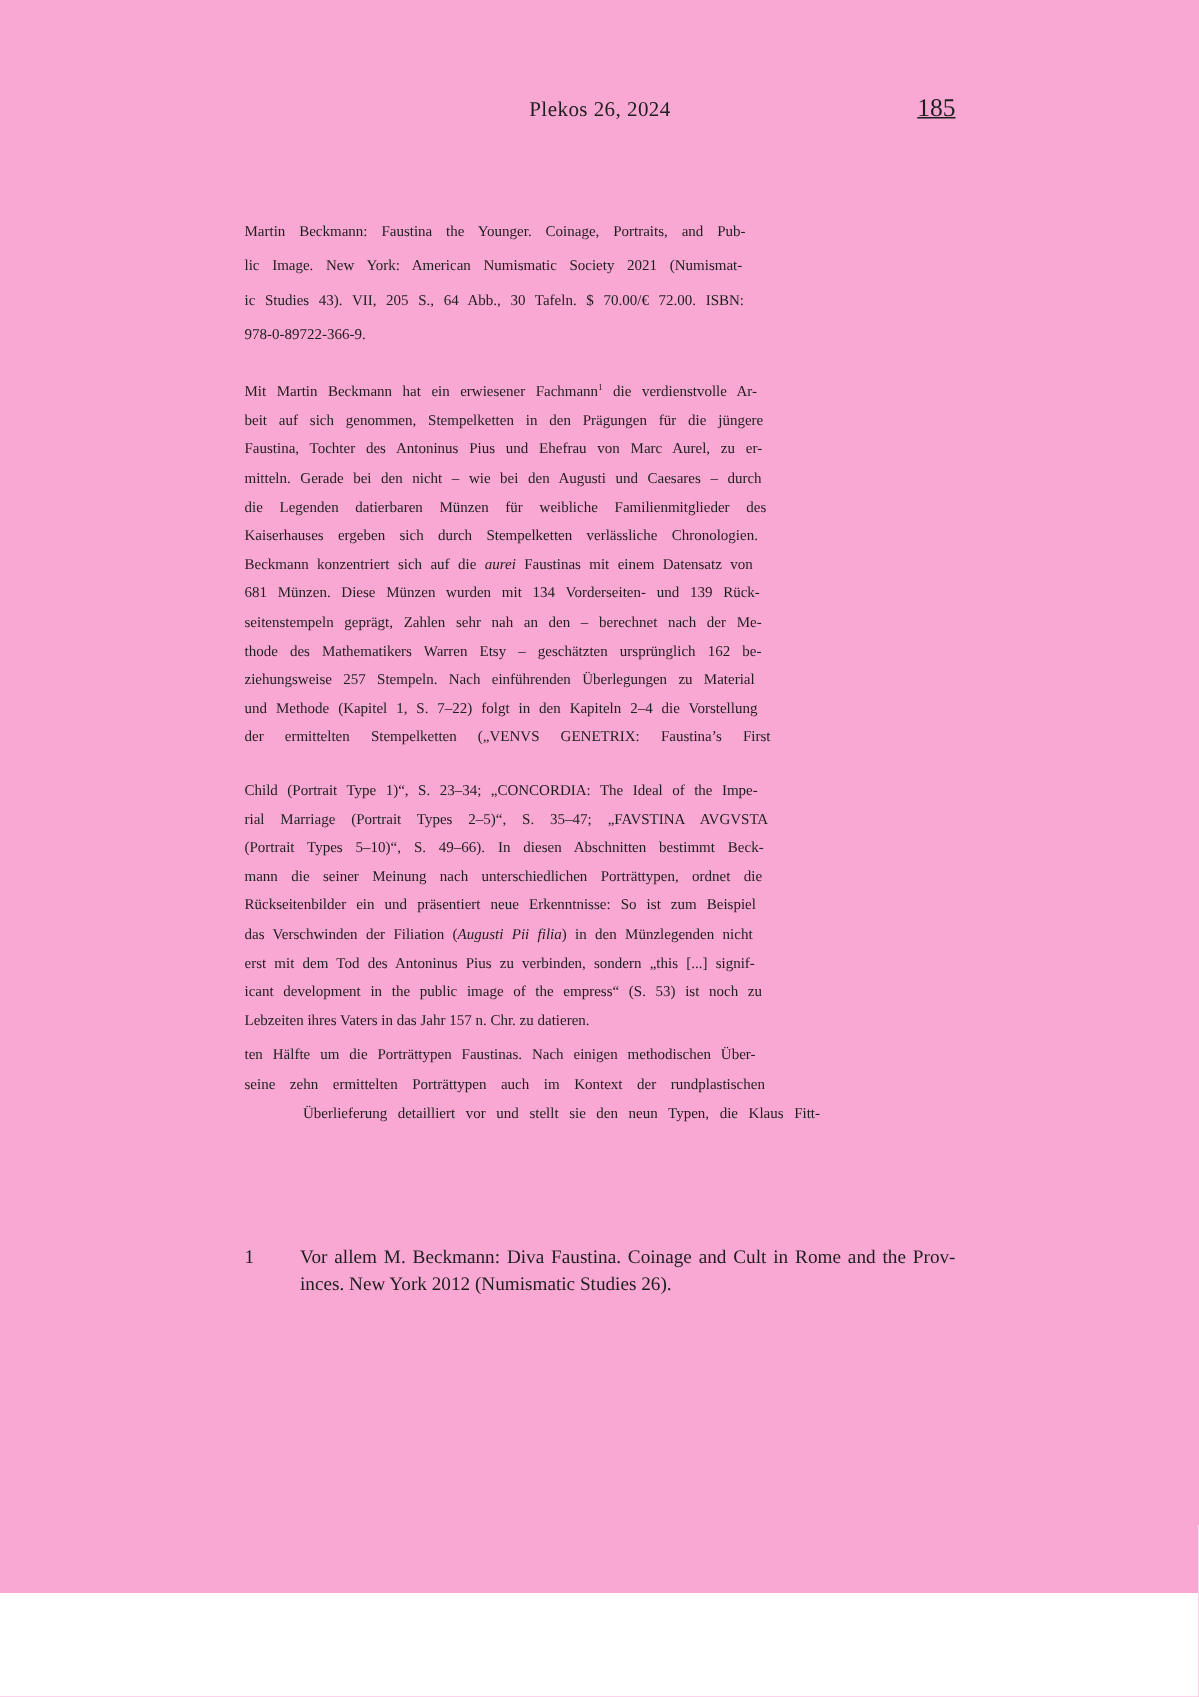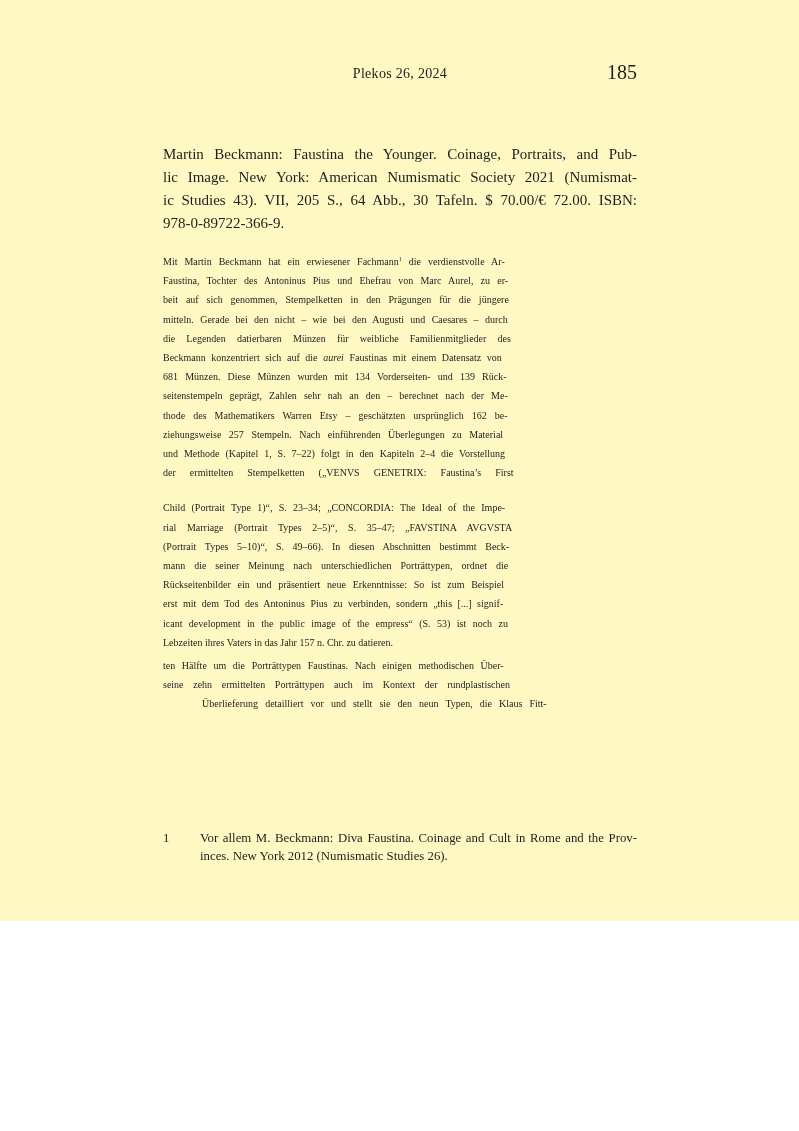--- a/index.html
+++ b/index.html
@@ -3,22 +3,22 @@
 <meta charset="utf-8">
 <style>
   html, body {
     margin: 0;
     padding: 0;
     background: #ffffff;
   }
   .page {
     position: relative;
     width: 799px;
-    height: 921px;
-    background: #fef9c3;
+    height: 1062px;
+    background: #f9a8d4;
     font-family: "Liberation Serif", "DejaVu Serif", serif;
     color: #1e1e1e;
     overflow: hidden;
   }
   
   .running-header {
     position: absolute;
     left: 163px;
     top: 66px;
     width: 474px;
@@ -28,29 +28,30 @@
   }
   .journal-title {
     display: block;
     text-align: center;
     letter-spacing: 0.3px;
   }
   .page-number {
     position: absolute;
     right: 0;
     top: -2px;
-    font-size: 20px;
+    font-size: 17px;
+    text-decoration: underline;
   }
   
   .review-heading {
     position: absolute;
     left: 163px;
     top: 143px;
     width: 474px;
-    font-size: 15px;
+    font-size: 10px;
     line-height: 23px;
   }
   
   .body-text {
     position: absolute;
     left: 163px;
     top: 252px;
     width: 474px;
     font-size: 10px;
     line-height: 19.2px;
@@ -103,36 +104,38 @@
   <div class="review-heading">
       <div class="line" style="word-spacing: 6.75391px;"><span>Martin Beckmann: Faustina the Younger. Coinage, Portraits, and Pub-</span></div>
       <div class="line" style="word-spacing: 5.92578px;"><span>lic Image. New York: American Numismatic Society 2021 (Numismat-</span></div>
       <div class="line" style="word-spacing: 3.92428px;"><span>ic Studies 43). VII, 205 S., 64 Abb., 30 Tafeln. $ 70.00/€ 72.00. ISBN:</span></div>
       <div class="line"><span>978-0-89722-366-9.</span></div>
     </div>
 
   <div class="body-text">
     <div class="paragraph">
         <div class="line" style="word-spacing: 4.48611px;"><span>Mit Martin Beckmann hat ein erwiesener Fachmann<sup>1</sup> die verdienstvolle Ar-</span></div>
+        <div class="line" style="word-spacing: 5.39844px;"><span>beit auf sich genommen, Stempelketten in den Prägungen für die jüngere</span></div>
         <div class="line" style="word-spacing: 4.68324px;"><span>Faustina, Tochter des Antoninus Pius und Ehefrau von Marc Aurel, zu er-</span></div>
-        <div class="line" style="word-spacing: 5.39844px;"><span>beit auf sich genommen, Stempelketten in den Prägungen für die jüngere</span></div>
         <div class="line" style="word-spacing: 3.875px;"><span>mitteln. Gerade bei den nicht – wie bei den Augusti und Caesares – durch</span></div>
         <div class="line" style="word-spacing: 8.6317px;"><span>die Legenden datierbaren Münzen für weibliche Familienmitglieder des</span></div>
+        <div class="line" style="word-spacing: 7.04427px;"><span>Kaiserhauses ergeben sich durch Stempelketten verlässliche Chronologien.</span></div>
         <div class="line" style="word-spacing: 3.09375px;"><span>Beckmann konzentriert sich auf die <i>aurei</i> Faustinas mit einem Datensatz von</span></div>
         <div class="line" style="word-spacing: 4.64844px;"><span>681 Münzen. Diese Münzen wurden mit 134 Vorderseiten- und 139 Rück-</span></div>
         <div class="line" style="word-spacing: 4.58523px;"><span>seitenstempeln geprägt, Zahlen sehr nah an den – berechnet nach der Me-</span></div>
         <div class="line" style="word-spacing: 5.53646px;"><span>thode des Mathematikers Warren Etsy – geschätzten ursprünglich 162 be-</span></div>
         <div class="line" style="word-spacing: 5.03125px;"><span>ziehungsweise 257 Stempeln. Nach einführenden Überlegungen zu Material</span></div>
         <div class="line" style="word-spacing: 3.4388px;"><span>und Methode (Kapitel 1, S. 7–22) folgt in den Kapiteln 2–4 die Vorstellung</span></div>
         <div class="line" style="word-spacing: 11.5885px;"><span>der ermittelten Stempelketten („VENVS GENETRIX: Faustina’s First</span></div>
         <div class="line" style="word-spacing: 3.80824px; margin-top: 16px;"><span>Child (Portrait Type 1)“, S. 23–34; „CONCORDIA: The Ideal of the Impe-</span></div>
         <div class="line" style="word-spacing: 8.08984px;"><span>rial Marriage (Portrait Types 2–5)“, S. 35–47; „FAVSTINA AVGVSTA</span></div>
         <div class="line" style="word-spacing: 6.08854px;"><span>(Portrait Types 5–10)“, S. 49–66). In diesen Abschnitten bestimmt Beck-</span></div>
         <div class="line" style="word-spacing: 6.44922px;"><span>mann die seiner Meinung nach unterschiedlichen Porträttypen, ordnet die</span></div>
         <div class="line" style="word-spacing: 4.21875px;"><span>Rückseitenbilder ein und präsentiert neue Erkenntnisse: So ist zum Beispiel</span></div>
+        <div class="line" style="word-spacing: 3.06094px;"><span>das Verschwinden der Filiation (<i>Augusti Pii filia</i>) in den Münzlegenden nicht</span></div>
         <div class="line" style="word-spacing: 2.96615px;"><span>erst mit dem Tod des Antoninus Pius zu verbinden, sondern „this [...] signif-</span></div>
         <div class="line" style="word-spacing: 3.9375px;"><span>icant development in the public image of the empress“ (S. 53) ist noch zu</span></div>
         <div class="line"><span>Lebzeiten ihres Vaters in das Jahr 157 n. Chr. zu datieren.</span></div>
       </div>
     <div class="paragraph">
         <div class="line" style="word-spacing: 4.12153px;"><span>ten Hälfte um die Porträttypen Faustinas. Nach einigen methodischen Über-</span></div>
         <div class="line" style="word-spacing: 7.19922px;"><span>seine zehn ermittelten Porträttypen auch im Kontext der rundplastischen</span></div>
         <div class="line" style="word-spacing: 4.54972px; margin-left: 39px;"><span>Überlieferung detailliert vor und stellt sie den neun Typen, die Klaus Fitt-</span></div>
       </div>
   </div>

